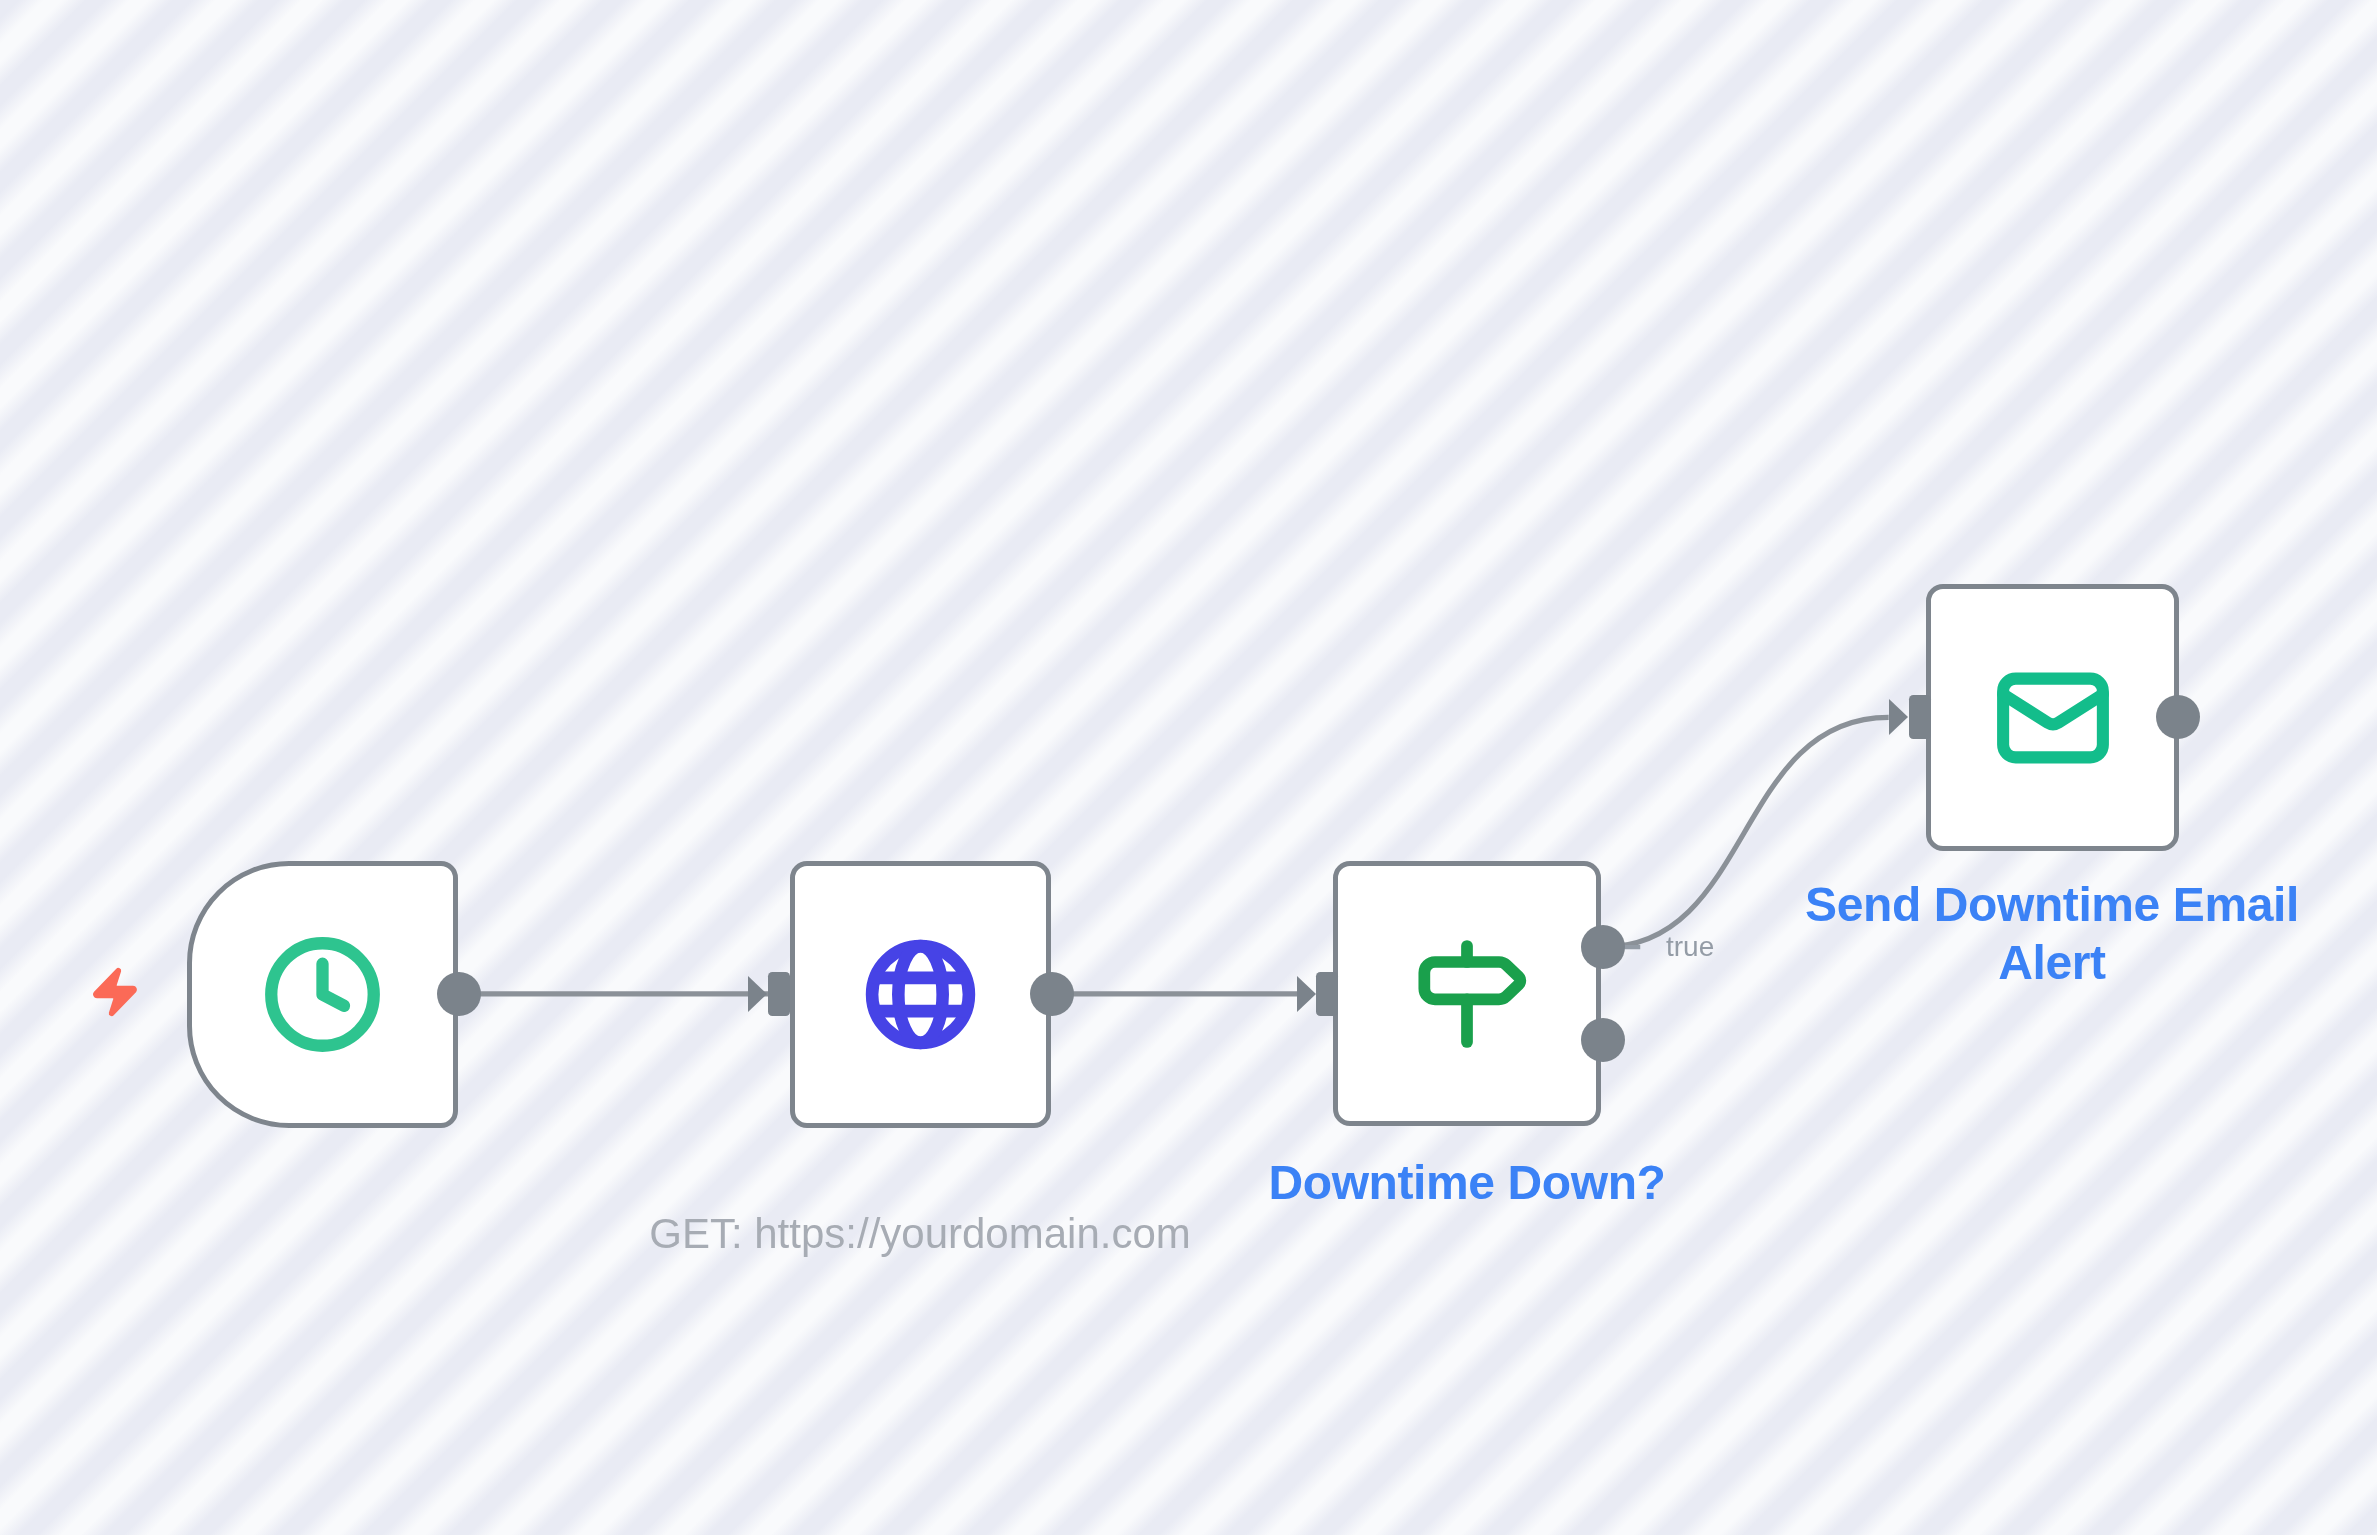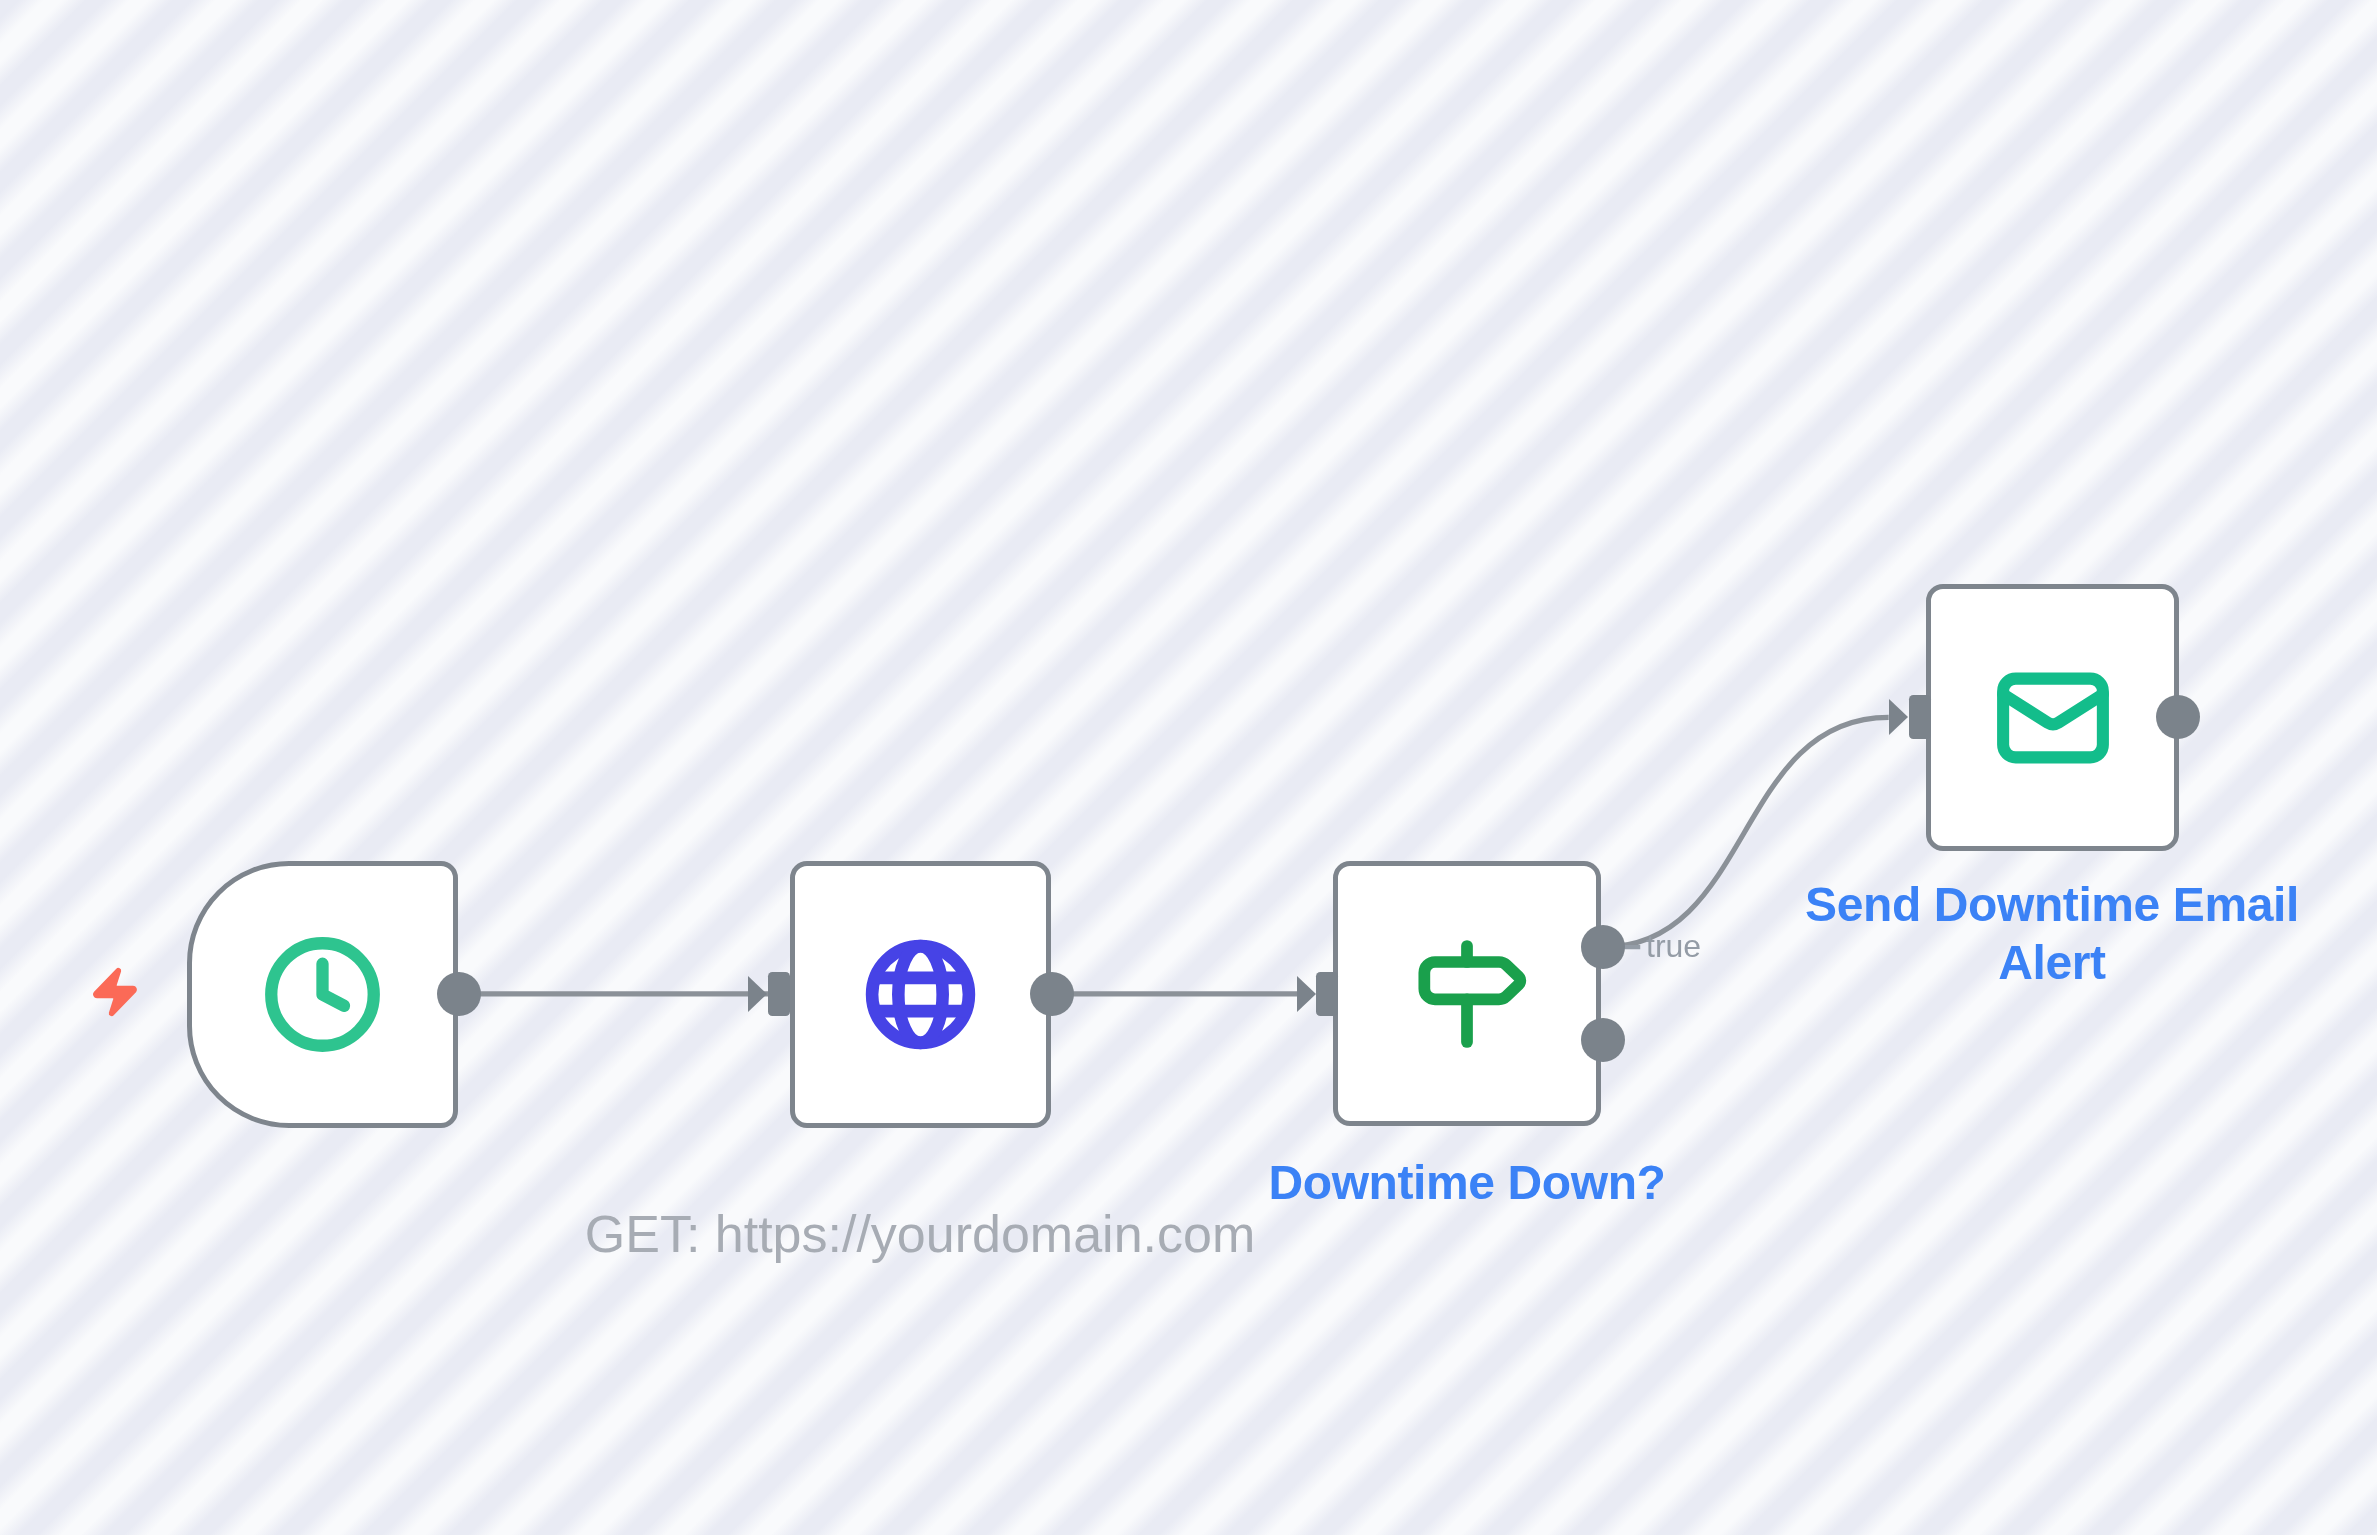--- a/index.html
+++ b/index.html
@@ -33,26 +33,26 @@
     border-top:18px solid transparent;border-bottom:18px solid transparent;
     border-left:19.6px solid #7b838b;z-index:4;
   }
   .node-label{
     position:absolute;transform:translateX(-50%);text-align:center;
     font-size:48px;font-weight:700;color:#3b82f6;letter-spacing:-0.4px;
     line-height:58px;z-index:3;white-space:pre-line;
   }
   .node-sublabel{
     position:absolute;transform:translateX(-50%);text-align:center;
-    font-size:52px;font-weight:400;color:#a7acb4;letter-spacing:0;
+    font-size:42px;font-weight:400;color:#a7acb4;letter-spacing:0;
     line-height:44px;z-index:3;
   }
   .true-label{
-    position:absolute;font-size:32px;font-weight:400;color:#949ca6;
-    line-height:37px;z-index:3;
+    position:absolute;font-size:28px;font-weight:400;color:#949ca6;
+    line-height:37px;z-index:3;margin-left:20px;
   }
   .bolt{position:absolute;z-index:2;}
 </style>
 </head>
 <body>
 
 <div class="canvas">
 
   <svg class="wires" width="2377" height="1536" viewBox="0 0 2794 1805">
     <line x1="540" y1="1168" x2="905" y2="1168" stroke="#8b9198" stroke-width="6"></line>

